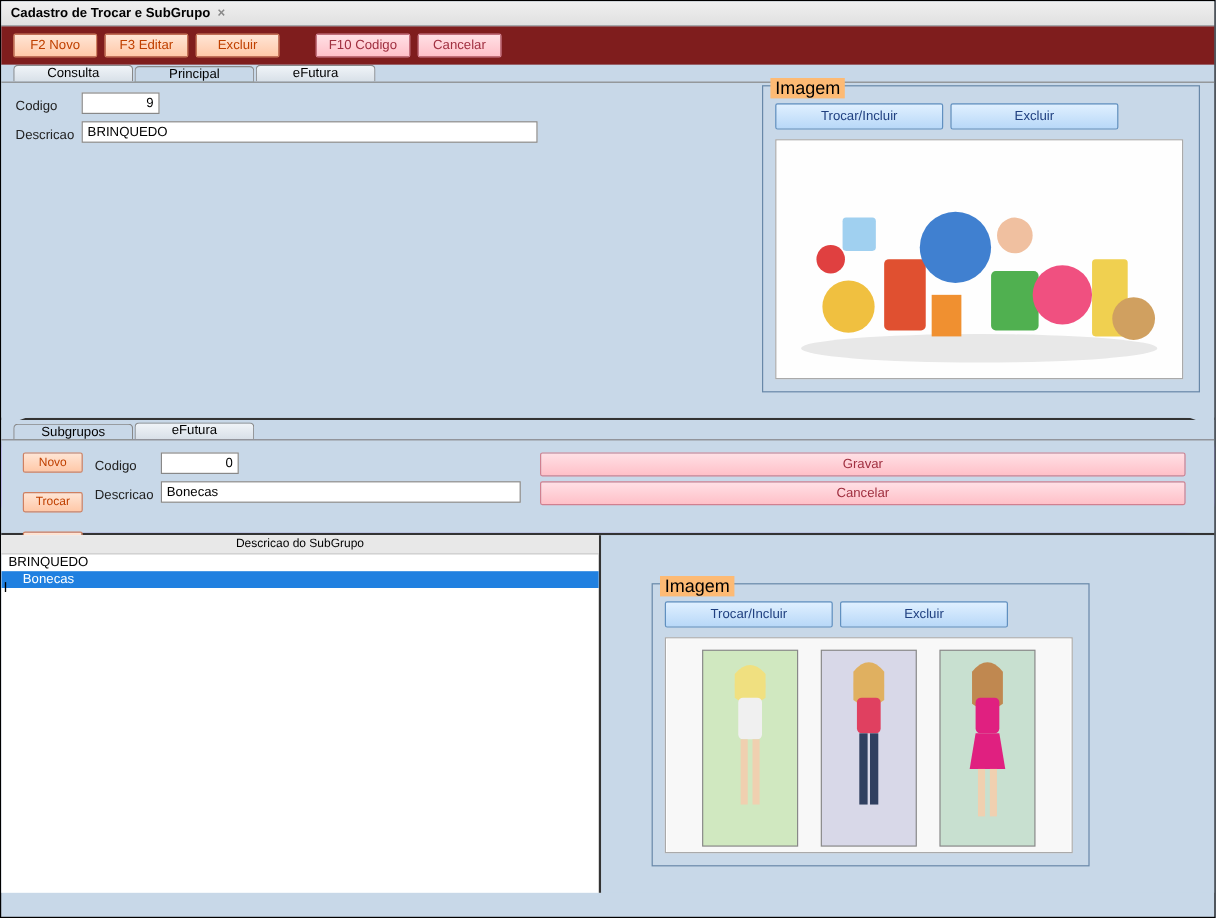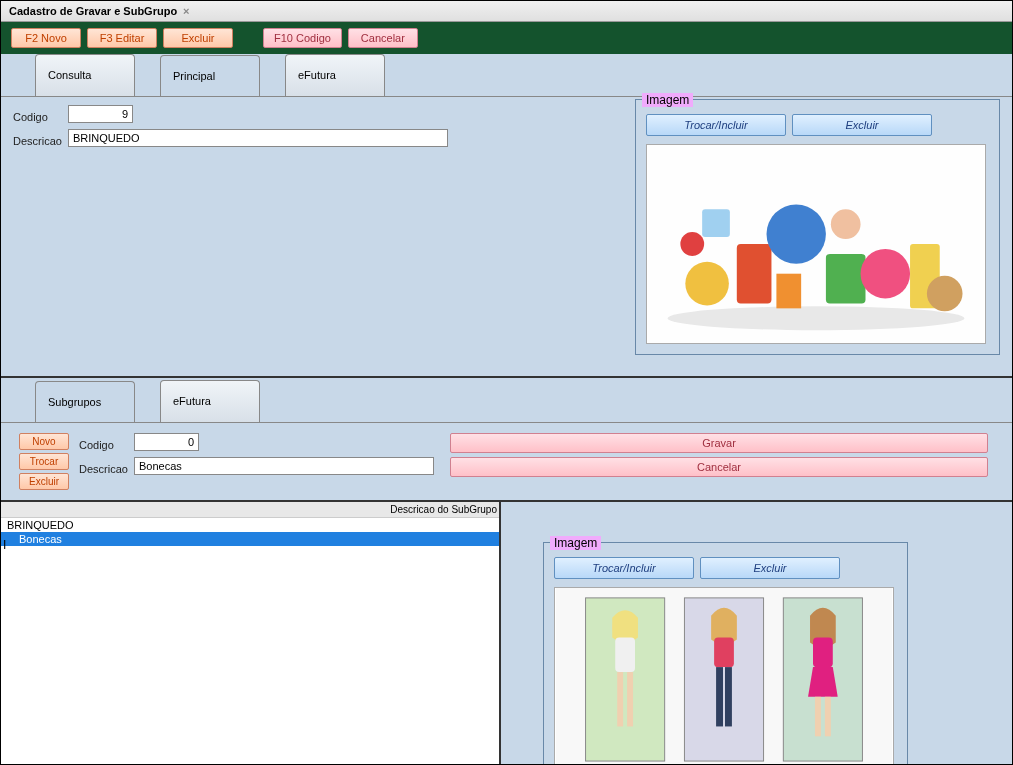--- a/index.html
+++ b/index.html
@@ -1,75 +1,75 @@
 <!DOCTYPE html>
 <html><head>
 <meta charset="utf-8">
 <style>
   * { box-sizing: border-box; font-family: Tahoma, Arial, sans-serif; font-size: 11px; }
   body { margin: 0; background: #c8d8e8; width: 1013px; height: 765px; overflow: hidden; border: 1px solid #000; }
   
   .window-titlebar { background: linear-gradient(#f0f0f0, #e0e0e0); border-bottom: 1px solid #999; padding: 4px 8px; font-weight: bold; display: flex; align-items: center; gap: 6px; }
   .window-titlebar .close-x { color: #888; cursor: pointer; }
   
-  .toolbar { padding: 6px 10px; display: flex; gap: 6px; background: #14532d; }
+  .toolbar { padding: 6px 10px; display: flex; gap: 6px; background: #7f1d1d; }
   .btn { border: 1px solid #888; padding: 3px 10px; cursor: pointer; text-align: center; min-width: 70px; border-radius: 2px; }
   .btn-peach { background: linear-gradient(#ffe5d5, #ffc8a8); color: #c04000; border-color: #d08060; }
   .btn-pink { background: linear-gradient(#ffe0e5, #ffc0c8); color: #a03040; border-color: #d08090; }
   .btn-blue { background: linear-gradient(#e0f0ff, #b8d8f8); color: #204080; border-color: #6090c0; }
-  .btn-blue-wide { min-width: 140px; padding: 4px 26px; font-style: italic; }
+  .btn-blue-wide { min-width: 140px; padding: 4px 26px; }
   .btn-small { min-width: 50px; padding: 2px 8px; font-size: 10px; }
   
   .tabs { display: flex; background: #c8d8e8; padding-left: 10px; }
-  .tab { border: 1px solid #888; border-bottom: none; padding: 14px 12px; background: linear-gradient(#f0f4f8, #d8e0e8); margin-right: 1px; border-radius: 4px 4px 0 0; cursor: pointer; min-width: 100px; text-align: left; margin-left: 24px; }
+  .tab { border: 1px solid #888; border-bottom: none; padding: 0 12px; background: linear-gradient(#f0f4f8, #d8e0e8); margin-right: 1px; border-radius: 4px 4px 0 0; cursor: pointer; min-width: 100px; text-align: center; }
   .tab.active { background: #c8d8e8; border-bottom: 1px solid #14532d; position: relative; top: 1px; }
   
   .panel { background: #c8d8e8; border-top: 1px solid #888; padding: 8px 12px; position: relative; }
   
   .form-row { display: flex; align-items: flex-end; margin-bottom: 6px; }
   .form-label { width: 55px; color: #222; }
   .inp { border: 1px solid #888; background: #fff; padding: 2px 4px; height: 18px; }
   .inp-code { width: 65px; text-align: right; }
   .inp-desc { width: 380px; }
   
   .imagem-group { position: absolute; right: 12px; top: 2px; border: 1px solid #6888a8; padding: 14px 10px 10px; width: 365px; }
-  .imagem-group-label { position: absolute; top: -7px; left: 6px; background: #f0abfc; padding: 0 4px; font-size: 12px; }
+  .imagem-group-label { position: absolute; top: -7px; left: 6px; background: #fdba74; padding: 0 4px; font-size: 15px; }
   .imagem-btns { display: flex; gap: 6px; margin-bottom: 8px; }
   .imagem-preview { width: 340px; height: 200px; border: 1px solid #aaa; background: #fff; display: flex; align-items: center; justify-content: center; overflow: hidden; }
   
-  .sub-section { border-top: 2px solid #333; background: #8b5cf6; }
+  .sub-section { border-top: 2px solid #333; background: #8b5cf6; border-radius: 25px; }
   .sub-tabs { display: flex; padding-left: 10px; padding-top: 2px; }
   
   .sub-body { display: flex; }
-  .sub-left-controls { display: flex; flex-direction: column; gap: 3px; padding: 6px; }
+  .sub-left-controls { display: flex; flex-direction: column; gap: 16px; padding: 6px; }
   .sub-form { padding: 6px 4px; }
   .sub-right { flex: 1; padding: 6px 12px; display: flex; flex-direction: column; gap: 4px; }
   .sub-right .btn { min-width: 100px; }
   
   .lower-split { display: flex; border-top: 2px solid #333; height: 300px; }
   .lower-left { width: 500px; border-right: 2px solid #333; display: flex; flex-direction: column; background: #fff; position: relative; }
-  .lower-left-header { background: #e8e8e8; text-align: right; padding: 2px; border-bottom: 1px solid #ccc; font-size: 10px; }
+  .lower-left-header { background: #e8e8e8; text-align: center; padding: 2px; border-bottom: 1px solid #ccc; font-size: 10px; }
   .list-scroll { flex: 1; overflow-y: scroll; }
   .list-item { padding: 1px 6px; cursor: pointer; }
   .list-item.selected { background: #2080e0; color: #fff; }
   .list-item.indent { padding-left: 18px; }
   .cursor-ibeam { position: absolute; left: 2px; top: 36px; font-size: 12px; }
   
   .lower-right { flex: 1; background: #c8d8e8; padding: 40px 12px 10px; position: relative; }
   .lower-right .imagem-group { position: relative; right: auto; top: auto; margin-left: 30px; }
   .lower-right .imagem-preview { height: 180px; }
   
   
   .toys-svg { width: 100%; height: 100%; }
 </style>
 </head>
 <body>
 
 <div class="window-titlebar">
-  <span>Cadastro de Gravar e SubGrupo</span>
+  <span>Cadastro de Trocar e SubGrupo</span>
   <span class="close-x">×</span>
 </div>
 
 <div class="toolbar">
   <div class="btn btn-peach">F2 Novo</div>
   <div class="btn btn-peach">F3 Editar</div>
   <div class="btn btn-peach">Excluir</div>
   <div style="width:18px"></div>
   <div class="btn btn-pink">F10 Codigo</div>
   <div class="btn btn-pink">Cancelar</div>

